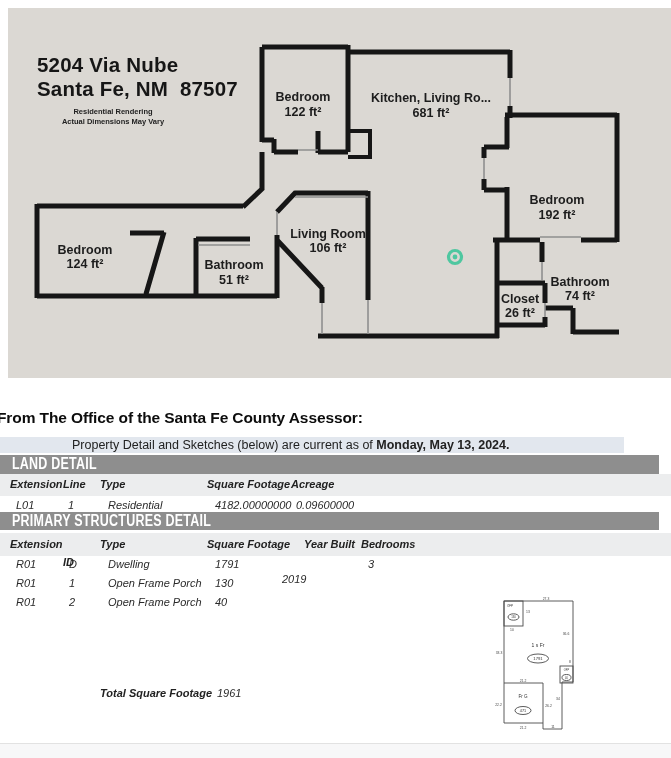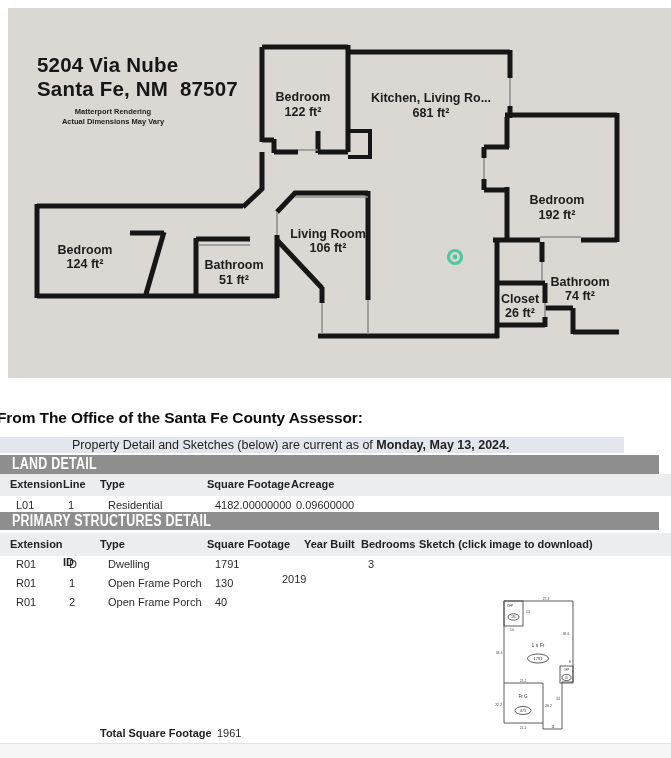--- a/index.html
+++ b/index.html
@@ -18,21 +18,21 @@
   #notice-bar .txt{position:absolute;left:72px;top:1px;}
   .section-bar{left:0;width:659px;background:#8e8e8e;color:#fff;overflow:hidden;}
   .section-bar .cond{display:inline-block;transform:scaleX(0.78);transform-origin:0 50%;
         font-weight:bold;font-size:16px;letter-spacing:0.3px;white-space:nowrap;}
   #land-bar{top:455px;height:33px;}
   #primary-bar{top:512px;height:18px;}
   .section-bar .cond{margin-left:12px;line-height:17px;}
   .colhead-row{left:0;width:671px;background:#ecedee;}
   #land-cols{top:474px;height:22px;}
   #primary-cols{top:533px;height:23px;}
-  .cell{position:absolute;font-size:11px;color:#2a2a2a;white-space:nowrap;}
+  .cell{position:absolute;font-size:11px;color:#2a2a2a;white-space:nowrap;font-style:italic;}
   .hcell{font-weight:bold;color:#222;}
   
   #sketch-box{left:480px;top:585px;width:191px;height:160px;cursor:pointer;}
   
   #footer-band{left:0;top:743px;width:671px;height:15px;background:#f7f7f8;border-top:1px solid #e2e2e2;}
   svg text{font-family:"Liberation Sans",sans-serif;}
   .roomname{font-weight:bold;font-size:12.5px;fill:#1d1d1d;}
   .sk-dim{font-size:3.4px;fill:#444;}
   .sk-lab{fill:#333;}
 </style>
@@ -95,21 +95,21 @@
 
       <text class="roomname" x="520" y="303">Closet</text>
       <text class="roomname" x="520" y="317">26 ft²</text>
     </g>
   </svg>
 
   <div class="abs" id="address-block">
     <h1>5204 Via Nube</h1>
     <h1>Santa Fe, NM  87507</h1>
     <div id="plan-notes">
-      <div>Matterport Rendering</div>
+      <div>Residential Rendering</div>
       <div>Actual Dimensions May Vary</div>
     </div>
   </div>
 </div>
 
 <div class="abs" id="assessor-heading">From The Office of the Santa Fe County Assessor:</div>
 
 <div class="abs" id="notice-bar">
   <div class="txt">
     <span>Property Detail and Sketches (below) are current as of </span><b>Monday, May 13, 2024.</b>
@@ -137,21 +137,20 @@
 <div class="abs section-bar" id="primary-bar">
   <span class="cond">PRIMARY STRUCTURES DETAIL</span>
 </div>
 <div class="abs colhead-row" id="primary-cols">
   <span class="cell hcell" style="left:10px;top:5px;">Extension</span>
   <span class="cell hcell" style="left:63px;top:23px;">ID</span>
   <span class="cell hcell" style="left:100px;top:5px;">Type</span>
   <span class="cell hcell" style="left:207px;top:5px;">Square Footage</span>
   <span class="cell hcell" style="left:304px;top:5px;">Year Built</span>
   <span class="cell hcell" style="left:361px;top:5px;">Bedrooms</span>
-  <span class="cell hcell" style="left:419px;top:5px;">Sketch (click image to download)</span>
 </div>
 
 <div class="abs" style="left:0;top:558px;width:671px;height:14px;">
   <span class="cell" style="left:16px;">R01</span>
   <span class="cell" style="left:69px;">D</span>
   <span class="cell" style="left:108px;">Dwelling</span>
   <span class="cell" style="left:215px;">1791</span>
   <span class="cell" style="left:282px;margin-top:15px;">2019</span>
   <span class="cell" style="left:368px;">3</span>
 </div>
@@ -161,21 +160,21 @@
   <span class="cell" style="left:108px;">Open Frame Porch</span>
   <span class="cell" style="left:215px;">130</span>
 </div>
 <div class="abs" style="left:0;top:596px;width:671px;height:14px;">
   <span class="cell" style="left:16px;">R01</span>
   <span class="cell" style="left:69px;">2</span>
   <span class="cell" style="left:108px;">Open Frame Porch</span>
   <span class="cell" style="left:215px;">40</span>
 </div>
 
-<div class="abs" style="left:0;top:687px;width:624px;height:14px;margin-top:40px;">
+<div class="abs" style="left:0;top:687px;width:624px;height:14px;">
   <span class="cell hcell" style="left:100px;">Total Square Footage</span>
   <span class="cell" style="left:217px;">1961</span>
 </div>
 
 <div class="abs" id="sketch-box">
   <svg width="191" height="160" viewBox="480 585 191 160">
     <g fill="none" stroke="#4a4a4a" stroke-width="0.9">
       <polygon points="504,601 504,723 543,723 543,729 562,729 562,682 573,682 573,601"></polygon>
       <path d="M504,683 H543 M543,683 V723"></path>
       <rect x="504" y="601" width="19" height="25"></rect>

